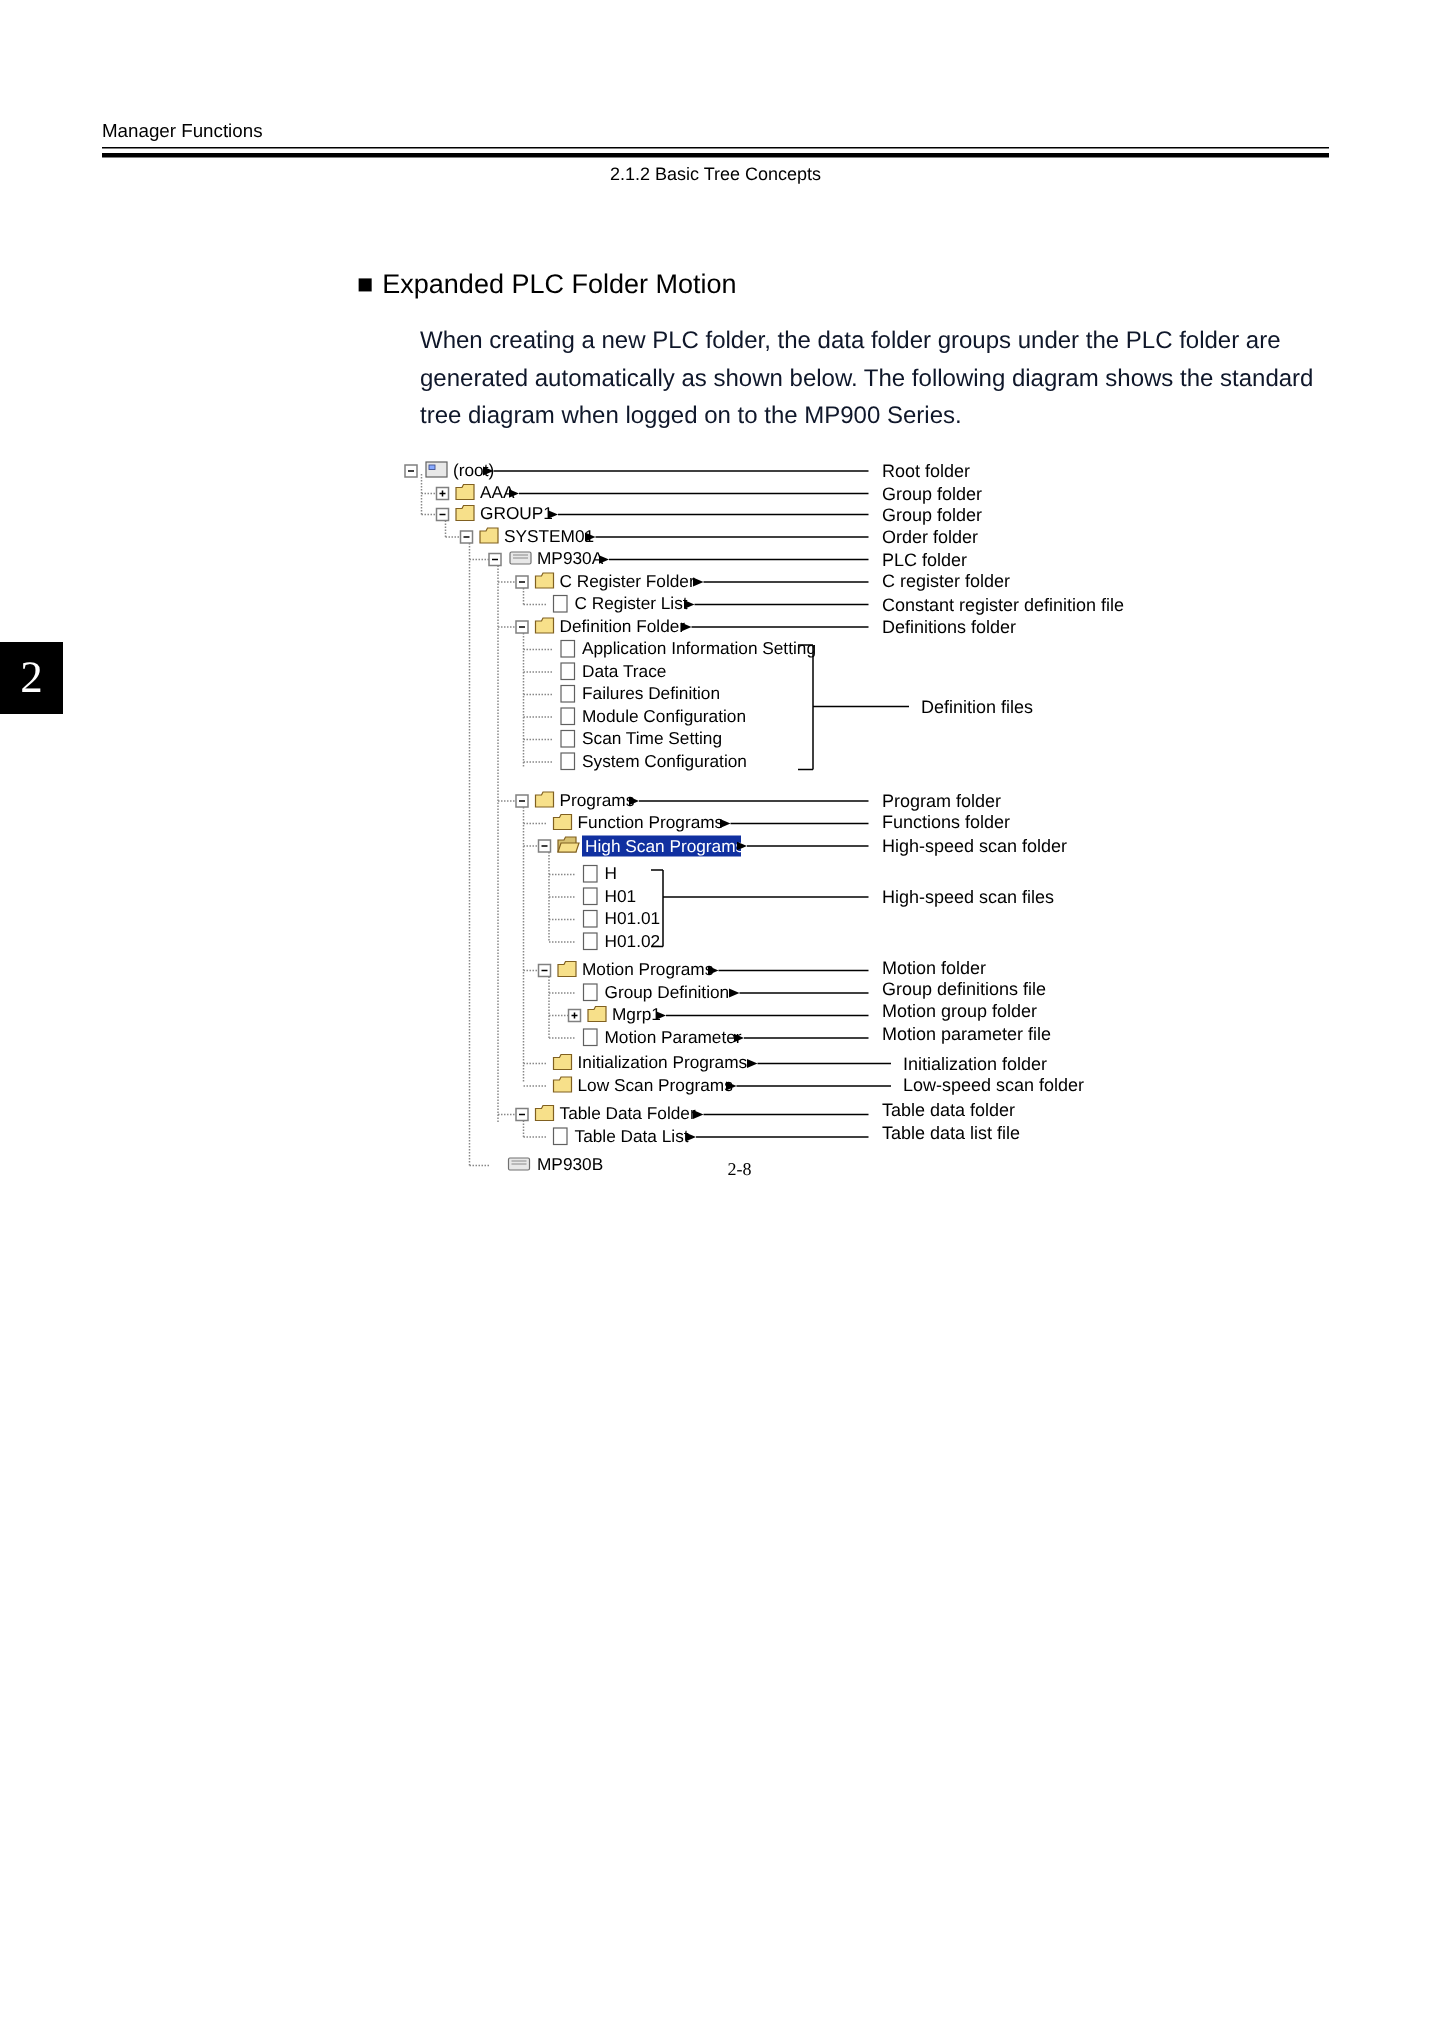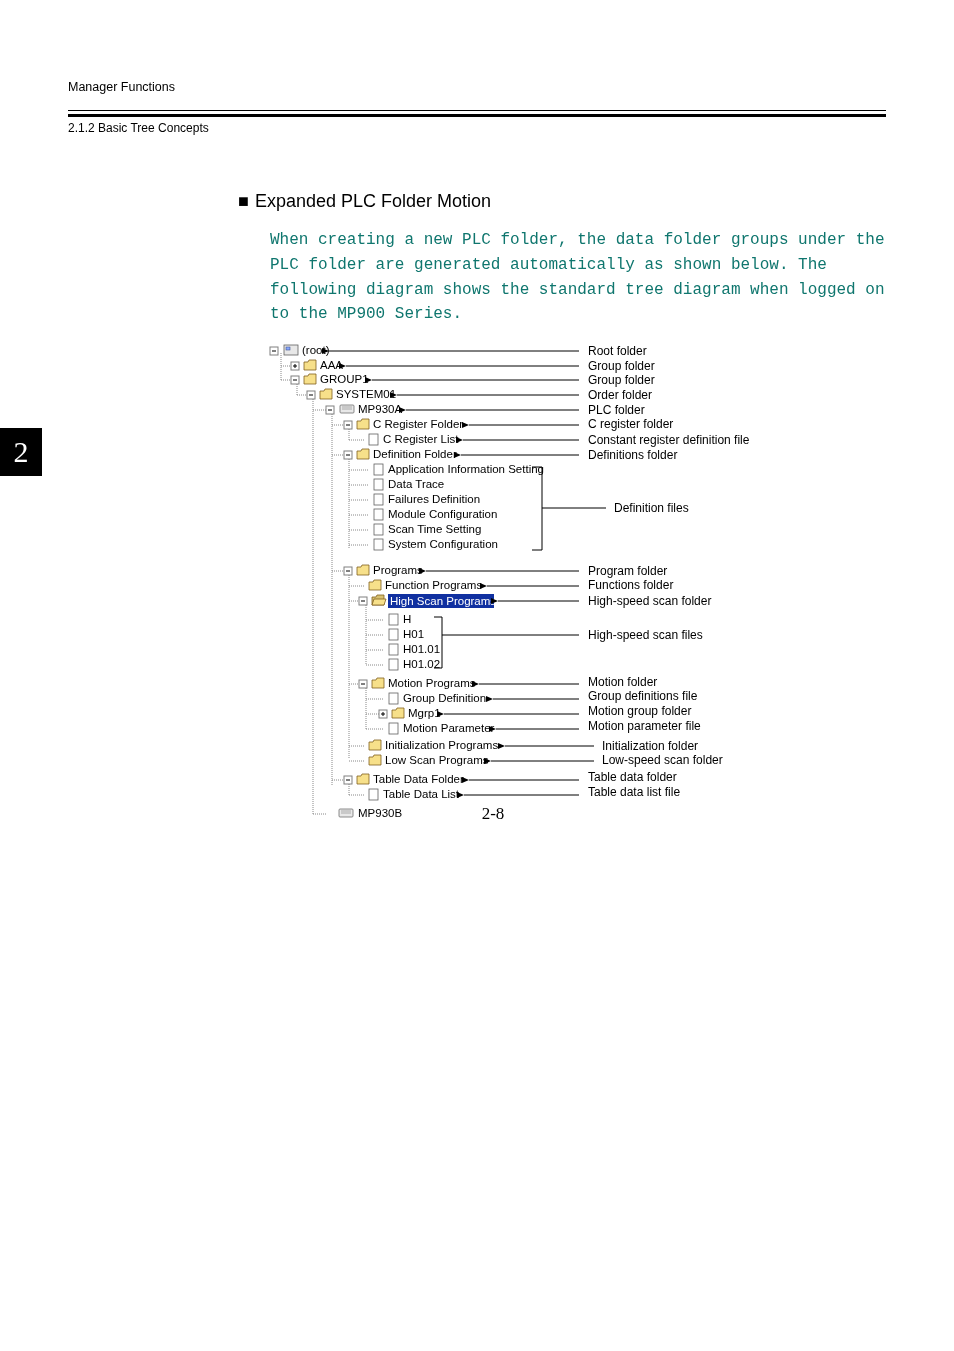--- a/index.html
+++ b/index.html
@@ -11,30 +11,31 @@
     position: relative;
   }
   .page {
     padding: 80px 68px 60px 68px;
     position: relative;
   }
   .header-top {
     font-size: 12.5px;
     color: #000;
     border-bottom: 1px solid #000;
-    padding-bottom: 16px;
+    padding-bottom: 4px;
     margin-bottom: 3px;
   }
   .thick-rule {
     border-top: 3px solid #000;
     margin-bottom: 4px;
   }
   .subheader {
     font-size: 12px;
     color: #000;
+    text-align: center;
   }
   .chapter-tab {
     position: absolute;
     left: 0;
     top: 428px;
     background: #000;
     color: #fff;
     font-size: 30px;
     width: 42px;
     height: 48px;
@@ -50,25 +51,25 @@
     font-size: 18px;
     font-weight: normal;
     color: #000;
     margin-bottom: 16px;
   }
   .section-title .sq {
     font-size: 18px;
     margin-right: 6px;
   }
   .body-text {
-    font-family: Liberation Mono, monospace;
+    font-family: Liberation Sans, sans-serif;
     font-size: 16px;
     line-height: 1.55;
-    margin: 0 0 12px 32px;
-    color: #0f766e;
+    margin: 0 0 12px 42px;
+    color: #0f172a;
   }
   .diagram {
     margin-left: 26px;
     border: none;
     position: relative;
     width: 580px;
     text-align: right;
   }
   svg { display: block; }
   .tree-text {
@@ -76,21 +77,21 @@
     font-size: 11.5px;
     fill: #000;
   }
   .label-text {
     font-family: Arial, Helvetica, sans-serif;
     font-size: 12px;
     fill: #000;
   }
   .page-num {
     text-align: center;
-    font-size: 17px;
+    font-size: 12px;
     font-family: "Times New Roman", serif;
     position: absolute;
     bottom: 60px;
     left: 0;
     right: 0;
     padding-left: 32px;
   }
   .hi-sel {
     fill: #fff;
   }

